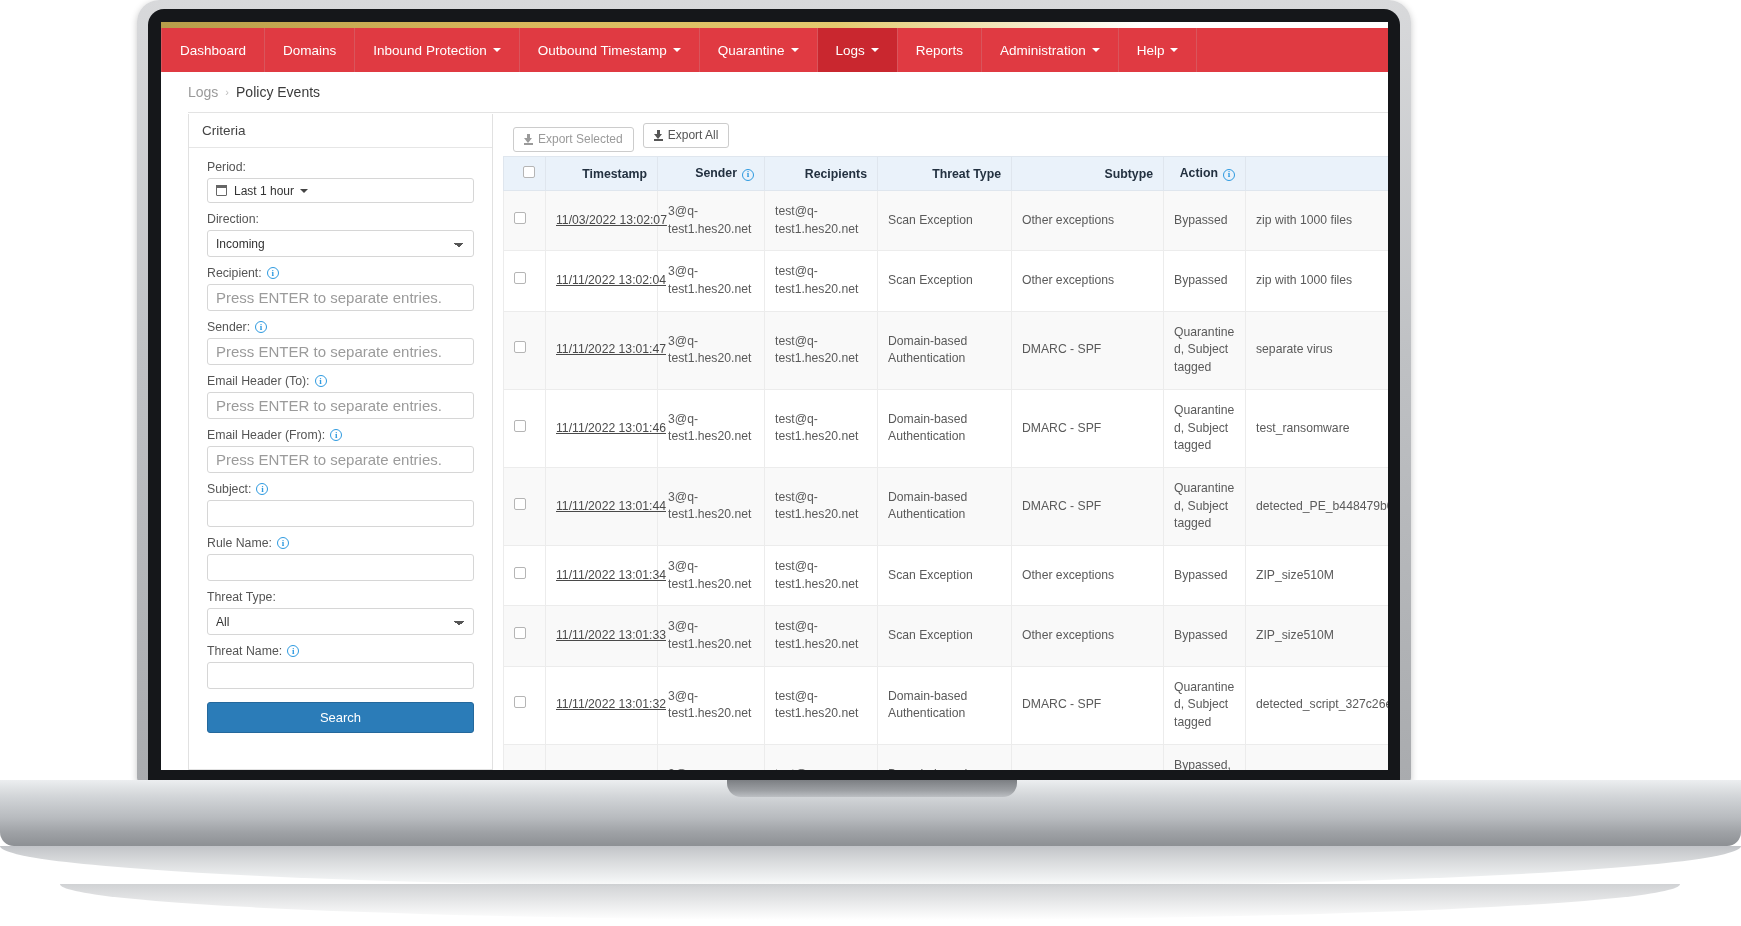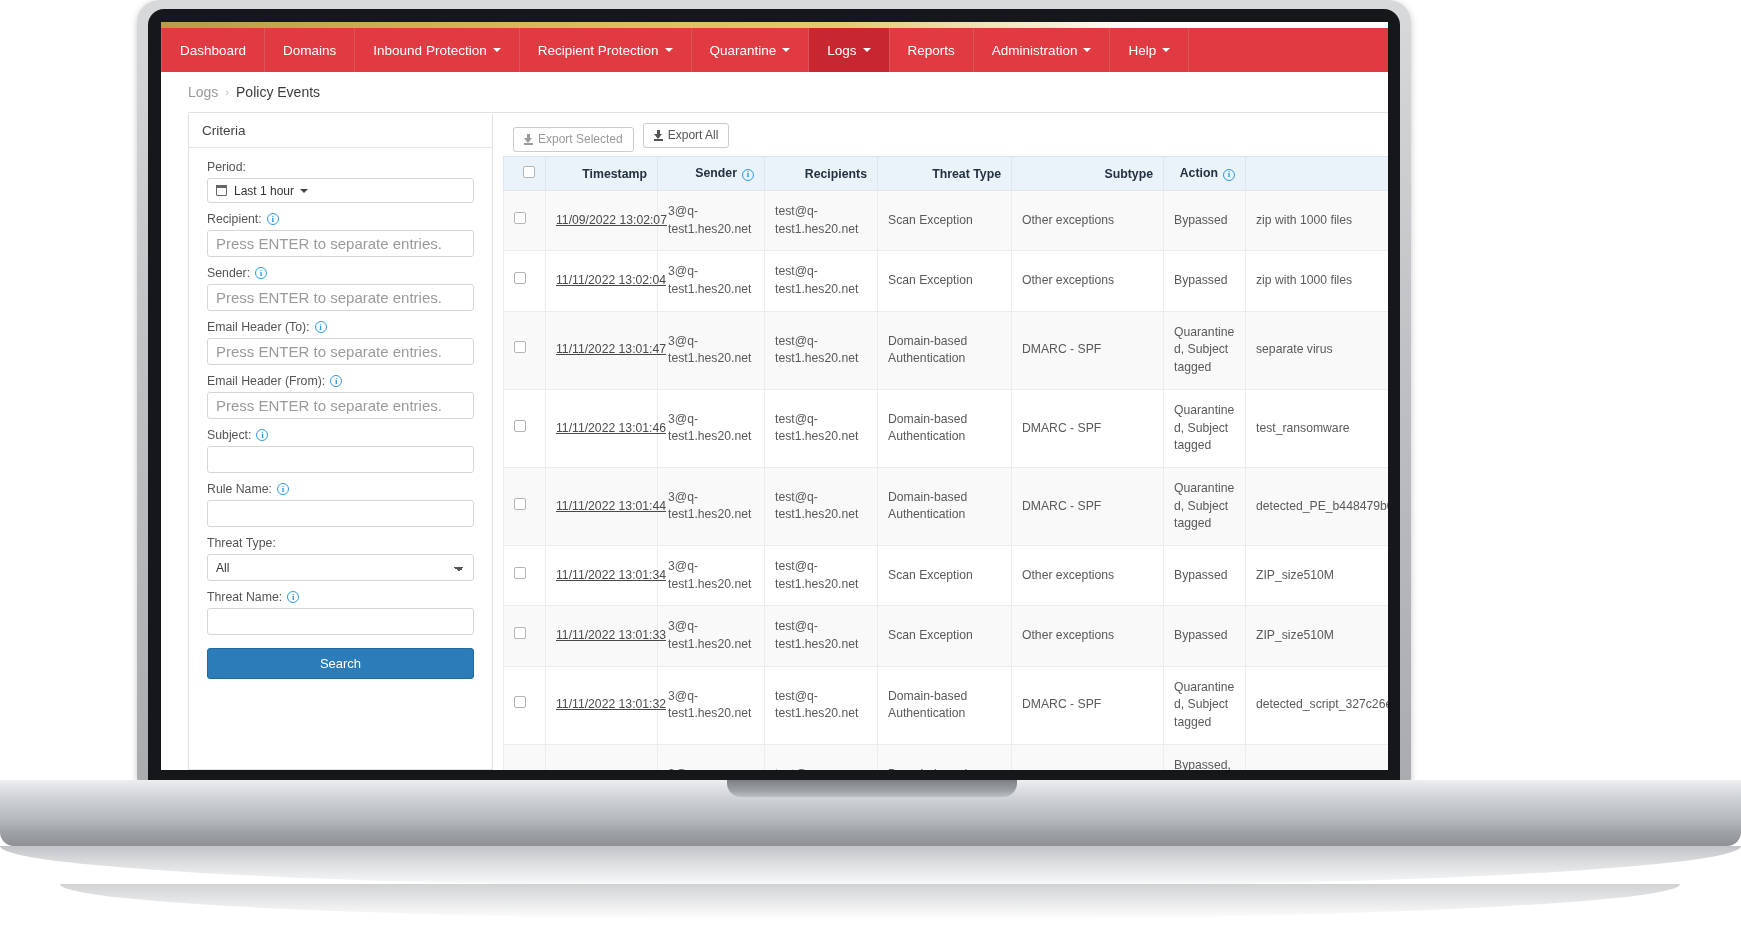--- a/index.html
+++ b/index.html
@@ -341,21 +341,21 @@
             <span>Dashboard</span>
           </div>
           <div class="navitem">
             <span>Domains</span>
           </div>
           <div class="navitem">
             <span>Inbound Protection</span>
             <span class="caret"></span>
           </div>
           <div class="navitem">
-            <span>Recipient Protection</span>
+            <span>Outbound Timestamp</span>
             <span class="caret"></span>
           </div>
           <div class="navitem">
             <span>Quarantine</span>
             <span class="caret"></span>
           </div>
           <div class="navitem active">
             <span>Logs</span>
             <span class="caret"></span>
           </div>
@@ -390,20 +390,28 @@
               <div class="flabel">
                 <span>Period:</span>
               </div>
               <div class="period-btn">
                 <span class="cal-icon"></span>
                 <span>Last 1 hour</span>
                 <span class="caret-dark"></span>
               </div>
             </div>
 
+            <div class="field">
+              <div class="flabel">
+                <span>Direction:</span>
+              </div>
+              <select class="sel">
+                <option>Incoming</option>
+              </select>
+            </div>
 
             <div class="field">
               <div class="flabel">
                 <span>Recipient:</span>
                 <span class="info-i">i</span>
               </div>
               <input class="inp" placeholder="Press ENTER to separate entries." style="">
             </div>
 
             <div class="field">
@@ -493,21 +501,21 @@
                   <th class="col-re"><span>Recipients</span></th>
                   <th class="col-tt"><span>Threat Type</span></th>
                   <th class="col-st"><span>Subtype</span></th>
                   <th class="col-ac"><span>Action</span><span class="info-i">i</span></th>
                   <th class="col-su"><span>Subject</span></th>
                 </tr>
             </thead>
             <tbody id="bodyrows">
                 <tr>
                   <td class="col-cb"><span class="cbx"></span></td>
-                  <td class="col-ts"><span class="ts-link">11/09/2022 13:02:07</span></td>
+                  <td class="col-ts"><span class="ts-link">11/03/2022 13:02:07</span></td>
                   <td class="col-se"><span>3@q-test1.hes20.net</span></td>
                   <td class="col-re"><span>test@q-test1.hes20.net</span></td>
                   <td class="col-tt"><span>Scan Exception</span></td>
                   <td class="col-st"><span>Other exceptions</span></td>
                   <td class="col-ac"><span>Bypassed</span></td>
                   <td class="col-su nowrapcell"><span>zip with 1000 files</span></td>
                 </tr>
                 <tr>
                   <td class="col-cb"><span class="cbx"></span></td>
                   <td class="col-ts"><span class="ts-link">11/11/2022 13:02:04</span></td>

